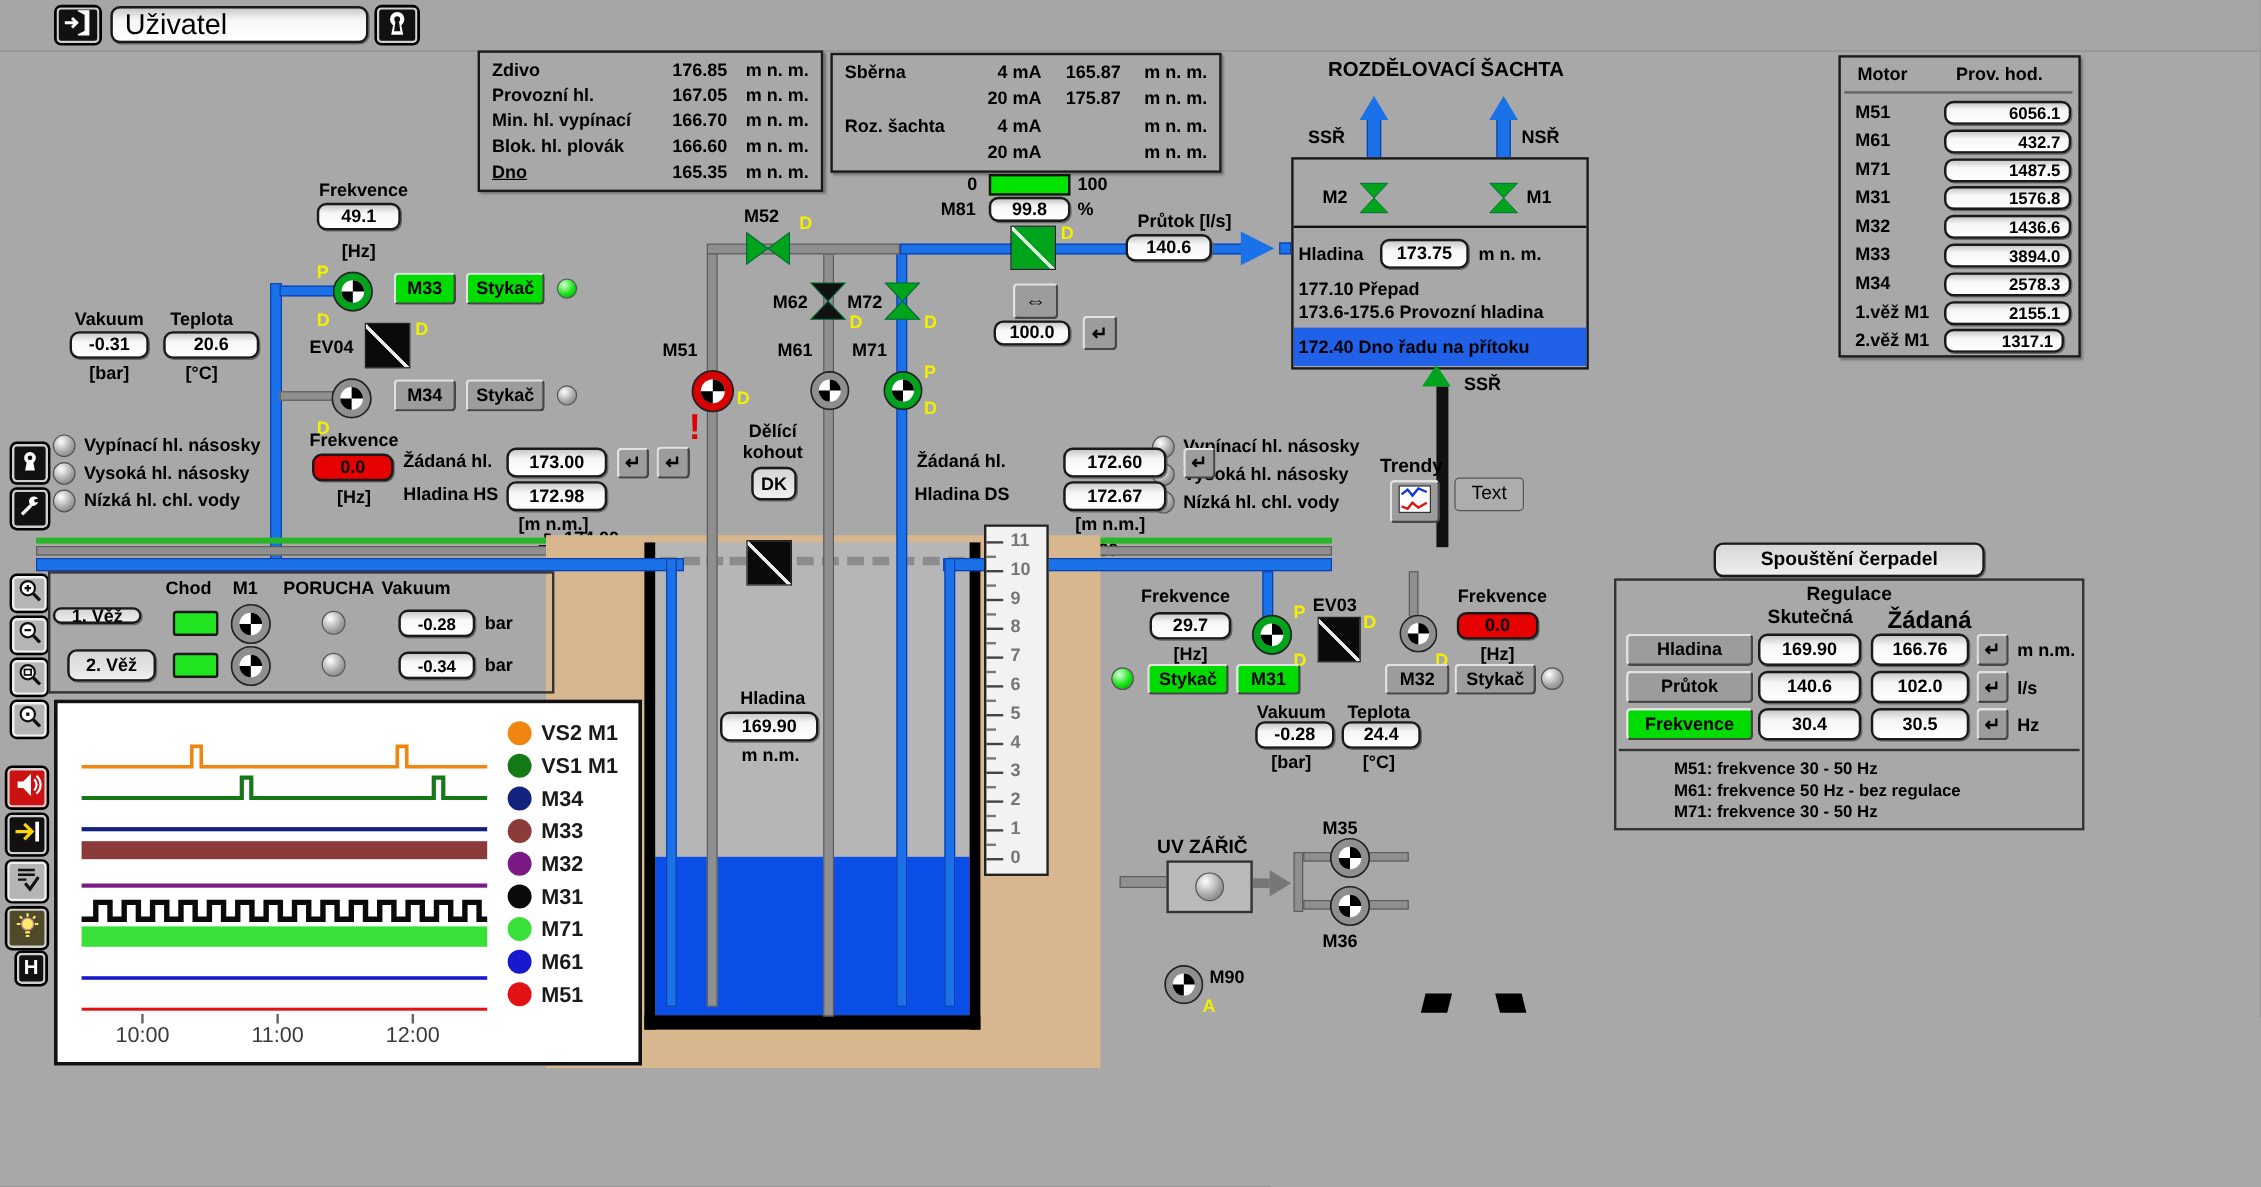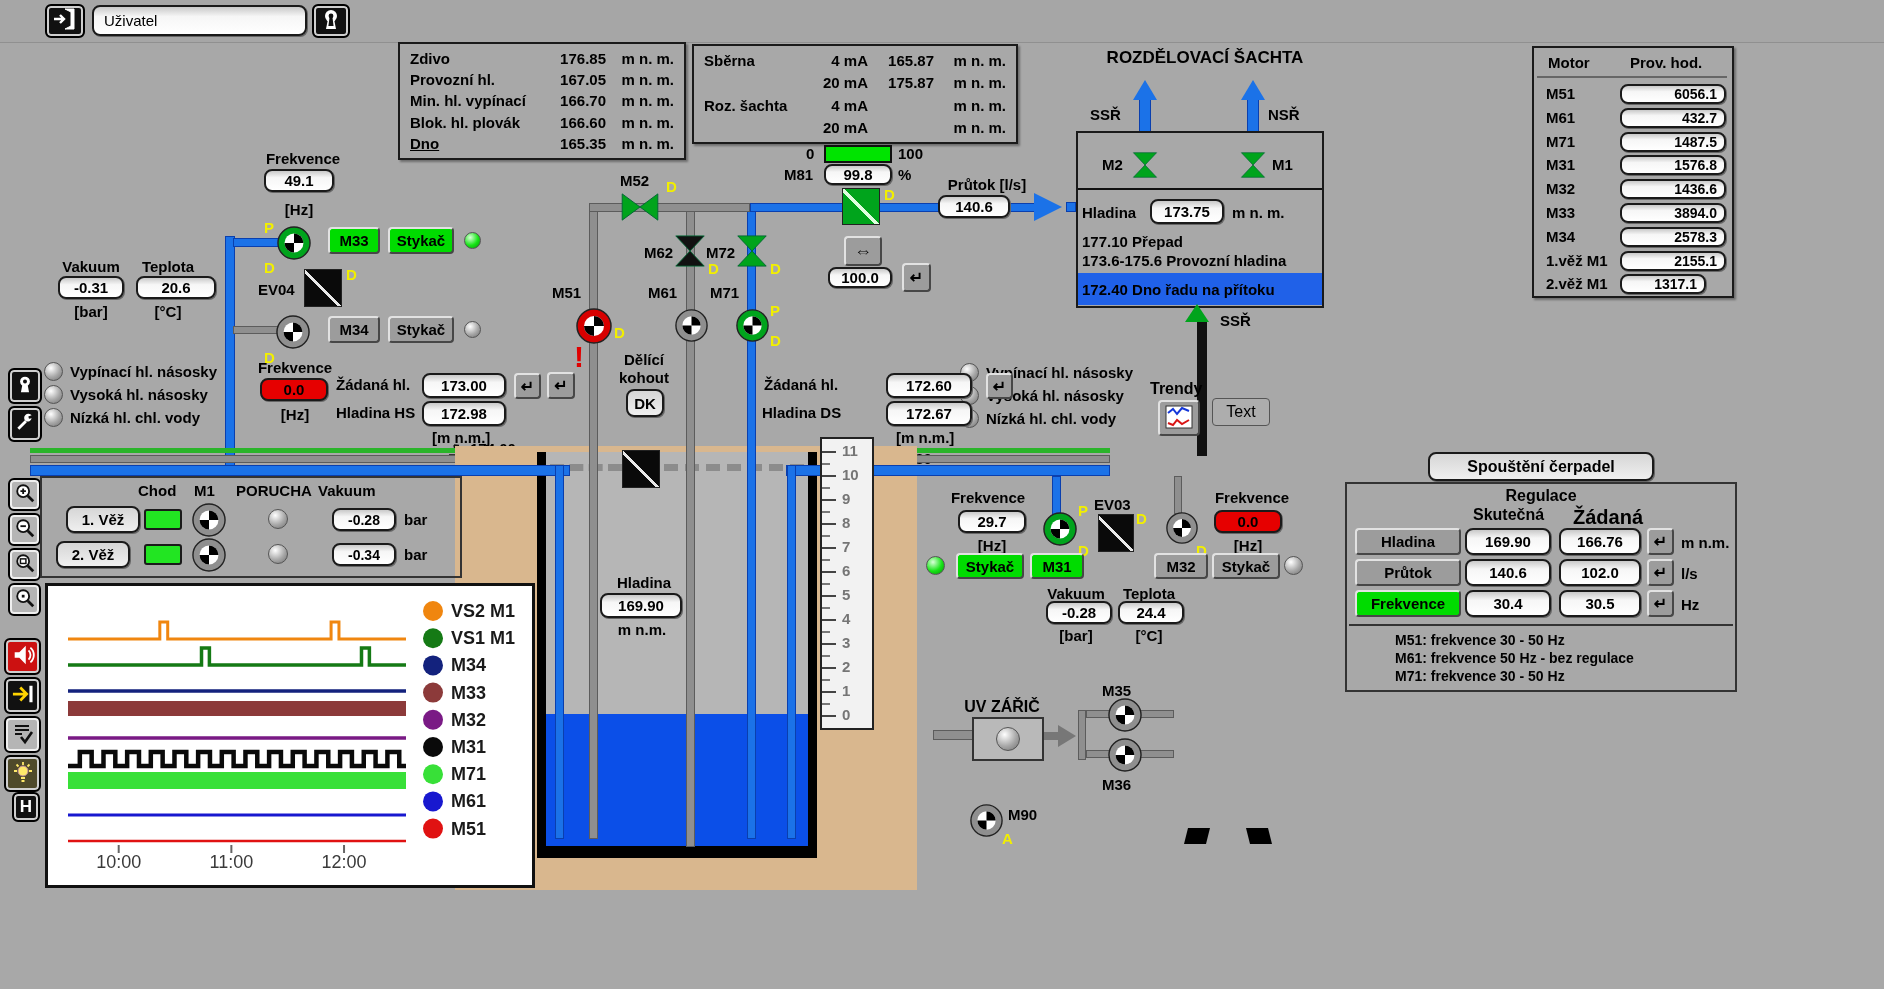--- a/index.html
+++ b/index.html
@@ -52,21 +52,21 @@
 
 <div class="screen">
 
   <div class="abs" style="left:0;top:0;width:1884px;height:42px;background:#a6a6a6;border-bottom:1px solid #909090"></div>
   <div class="sbtn" style="left:45px;top:4px;width:40px;height:34px">
     <span><svg width="26" height="24" viewBox="0 0 26 24">
           <path d="M13 2 h9 v20 h-9 l6-3 v-14 z" fill="#fff" stroke="#fff"></path>
           <path d="M2 12 h9 M8 8 l4 4 -4 4" stroke="#fff" stroke-width="2.4" fill="none"></path>
         </svg></span>
   </div>
-  <div class="f" style="left:92px;top:5px;width:215px;height:31px;justify-content:flex-start;padding-left:10px;font-weight:normal;font-size:15px">Uživatel</div>
+  <div class="f" style="left:92px;top:5px;width:215px;height:31px;justify-content:flex-start;padding-left:10px;font-weight:normal;font-size:24px">Uživatel</div>
   <div class="sbtn" style="left:312px;top:4px;width:38px;height:34px">
     <span><svg width="22" height="24" viewBox="0 0 22 24">
           <circle cx="11" cy="9" r="6" fill="#fff"></circle>
           <polygon points="8,12 14,12 16,22 6,22" fill="#fff"></polygon>
           <circle cx="11" cy="9" r="2.4" fill="#111"></circle>
           <polygon points="9.6,10 12.4,10 13.6,19 8.4,19" fill="#111"></polygon>
         </svg></span>
   </div>
 
   <div class="sbtn" style="left:8px;top:368px;width:34px;height:36px">
@@ -238,21 +238,21 @@
       <div class="f rt" style="left: 86px; top: 107.4px; width: 106px; height: 20px; font-size: 14px;">1576.8</div>
       <div class="lbl" style="left: 12px; top: 132.2px; font-size: 15px;">M32</div>
       <div class="f rt" style="left: 86px; top: 131.2px; width: 106px; height: 20px; font-size: 14px;">1436.6</div>
       <div class="lbl" style="left: 12px; top: 156px; font-size: 15px;">M33</div>
       <div class="f rt" style="left: 86px; top: 155px; width: 106px; height: 20px; font-size: 14px;">3894.0</div>
       <div class="lbl" style="left: 12px; top: 179.8px; font-size: 15px;">M34</div>
       <div class="f rt" style="left: 86px; top: 178.8px; width: 106px; height: 20px; font-size: 14px;">2578.3</div>
       <div class="lbl" style="left: 12px; top: 203.6px; font-size: 15px;">1.věž M1</div>
       <div class="f rt" style="left: 86px; top: 202.6px; width: 106px; height: 20px; font-size: 14px;">2155.1</div>
       <div class="lbl" style="left: 12px; top: 227.4px; font-size: 15px;">2.věž M1</div>
-      <div class="f rt" style="left: 86px; top: 226.4px; width: 86px; height: 20px; font-size: 14px;">1317.1</div>
+      <div class="f rt" style="left: 86px; top: 226.4px; width: 100px; height: 20px; font-size: 14px;">1317.1</div>
     </div>
 
   <div class="lbl c" style="left:258px;top:150px;width:90px">Frekvence</div>
   <div class="f" style="left:264px;top:169px;width:70px;height:23px">49.1</div>
   <div class="lbl c" style="left:276px;top:201px;width:46px">[Hz]</div>
   <div class="pipe pblue" style="left:225px;top:236px;width:10px;height:238px"></div>
   <div class="pipe pblue" style="left:233px;top:238px;width:46px;height:9px"></div>
   <div class="pipe pgray" style="left:233px;top:326px;width:45px;height:8px"></div>
   <div class="ylbl" style="left:264px;top:219px">P</div>
   <div class="pump" style="left:277px;top:226px;width:34px;height:34px">
@@ -433,21 +433,21 @@
   <div class="f" style="left:938px;top:195px;width:72px;height:23px">140.6</div>
   <div class="btn sld" style="left:844px;top:236px;width:38px;height:30px"></div>
   <div class="f" style="left:828px;top:267px;width:64px;height:21px">100.0</div>
   <div class="btn ent" style="left:902px;top:263px;width:29px;height:29px"></div>
 
   <div class="abs" id="towers-panel" style="left:40px;top:476px;width:422px;height:102px;border:2px solid #333;box-sizing:border-box">
     <div class="lbl" style="left:96px;top:4px">Chod</div>
     <div class="lbl" style="left:152px;top:4px">M1</div>
     <div class="lbl" style="left:194px;top:4px">PORUCHA</div>
     <div class="lbl" style="left:276px;top:4px">Vakuum</div>
-  <div class="fbtn" style="left: 24px; top: 28px; width: 74px; height: 27px;">1. Věž</div>
+  <div class="fbtn" style="left: 2px; top: 28px; width: 74px; height: 14px;">1. Věž</div>
       <div class="ledrect" style="left: 102px; top: 31px; width: 38px; height: 21px;"></div>
       <div class="pump" style="left: 150px; top: 25px; width: 34px; height: 34px;">
         <svg viewBox="0 0 36 36" width="100%" height="100%">
           <circle cx="18" cy="18" r="17" fill="#8f8f8f" stroke="#222" stroke-width="1.5"></circle>
           <circle cx="18" cy="18" r="10" fill="#fff"></circle>
           <path d="M18 8 A10 10 0 0 1 28 18 L18 18 Z" fill="#000"></path>
           <path d="M18 28 A10 10 0 0 1 8 18 L18 18 Z" fill="#000"></path>
         </svg>
       </div>
       <div class="sphere" style="left: 226px; top: 31px; width: 20px; height: 20px;"></div>

